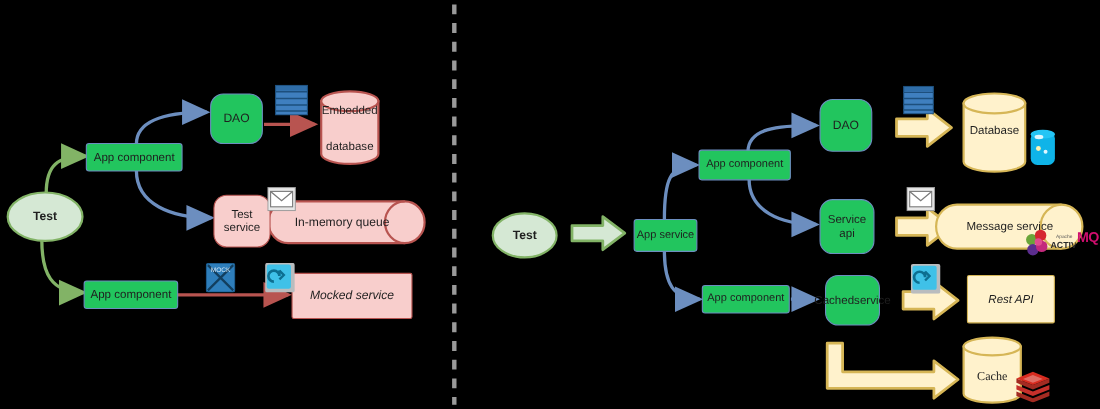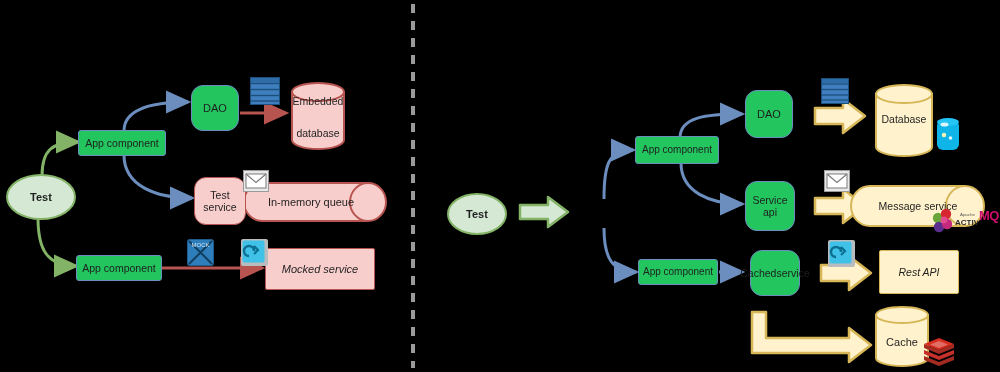--- a/index.html
+++ b/index.html
@@ -158,20 +158,23 @@
     <rect x="0" y="0" width="27" height="27" rx="2" fill="#b9bcbe"></rect>
     <rect x="1.5" y="1.5" width="22" height="22" rx="2" fill="#3fc1e8"></rect>
     <path d="M8,17 a5,5 0 1 1 5,-5 l0,-5" fill="none" stroke="#0d6f91" stroke-width="2.4"></path>
     <path d="M13,7 l4,4 l-4,4" fill="none" stroke="#0d6f91" stroke-width="2.2"></path>
   </svg>
 
   <div class="node" style="left:448px;top:194px;width:58px;height:40px;font-size:11px;font-weight:bold;">
     <span>Test</span>
   </div>
 
+  <div class="node rect blue" style="left:576px;top:199px;width:58px;height:30px;font-size:10px;">
+    <span>App service</span>
+  </div>
 
   <div class="node rect blue" style="left:635px;top:136px;width:84px;height:28px;font-size:10px;">
     <span>App component</span>
   </div>
 
   <div class="node rrect blue" style="left:745px;top:90px;width:48px;height:48px;font-size:11px;">
     <span>DAO</span>
   </div>
 
   <div class="node" style="left:876px;top:106px;width:56px;height:26px;font-size:10.5px;">
@@ -193,21 +196,21 @@
 
   <div class="node rrect blue" style="left:750px;top:250px;width:50px;height:46px;font-size:10.5px;flex-direction:row;">
     <span>Cached</span>
     <span>service</span>
   </div>
 
   <div class="node bigrad yellow" style="left:869px;top:250px;width:80px;height:44px;font-size:10.5px;margin-left:10px;">
     <span>Rest API</span>
   </div>
 
-  <div class="node" style="left:876px;top:330px;width:52px;height:24px;font-size:11px;">
+  <div class="node" style="left:876px;top:330px;width:52px;height:24px;font-size:11px;font-family:Liberation Serif, serif;">
     <span>Cache</span>
   </div>
 
   <svg class="icon" style="left:821px;top:78px;" width="28" height="26" viewBox="0 0 28 26">
     <rect x="0.5" y="0.5" width="27" height="25" fill="#3f7fbf"></rect>
     <rect x="0.5" y="0.5" width="27" height="4.5" fill="#2f6da8"></rect>
     <g stroke="#1d4f7d" stroke-width="1.3">
       <line x1="0" y1="6" x2="28" y2="6"></line>
       <line x1="0" y1="11.5" x2="28" y2="11.5"></line>
       <line x1="0" y1="17" x2="28" y2="17"></line>

